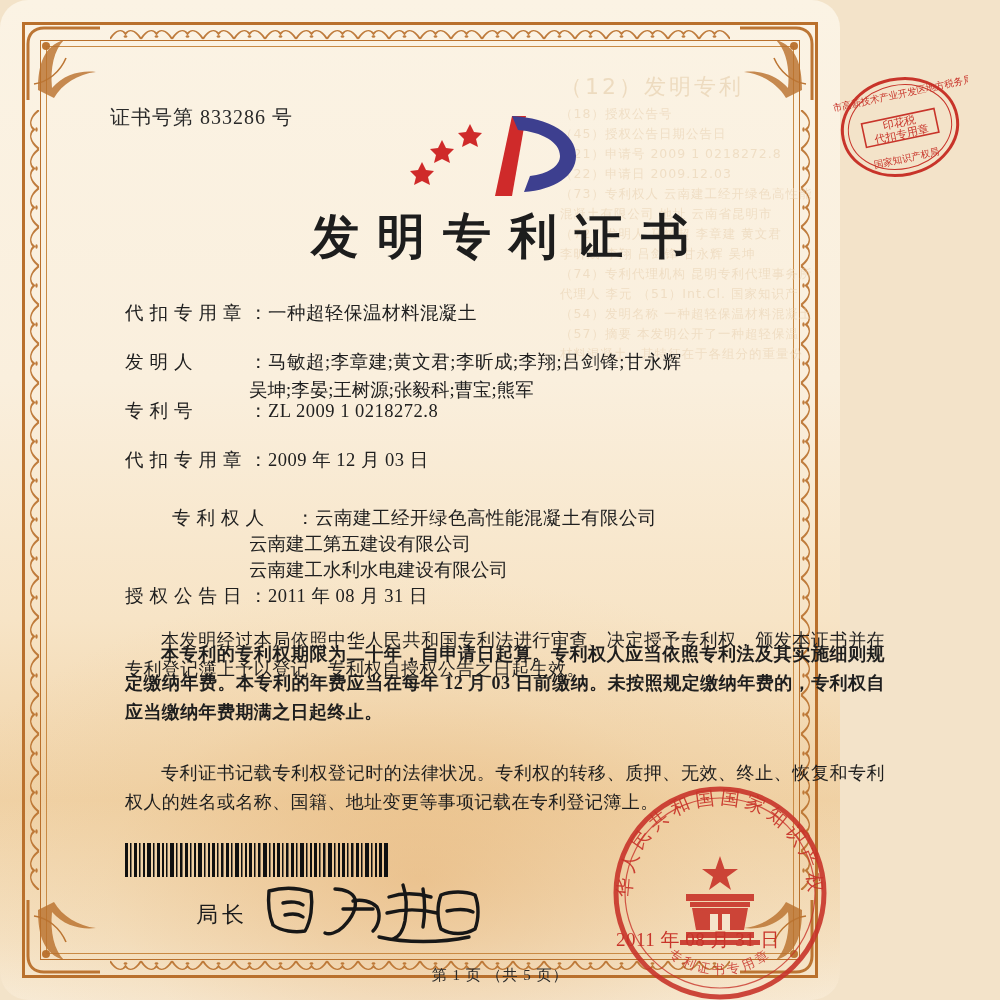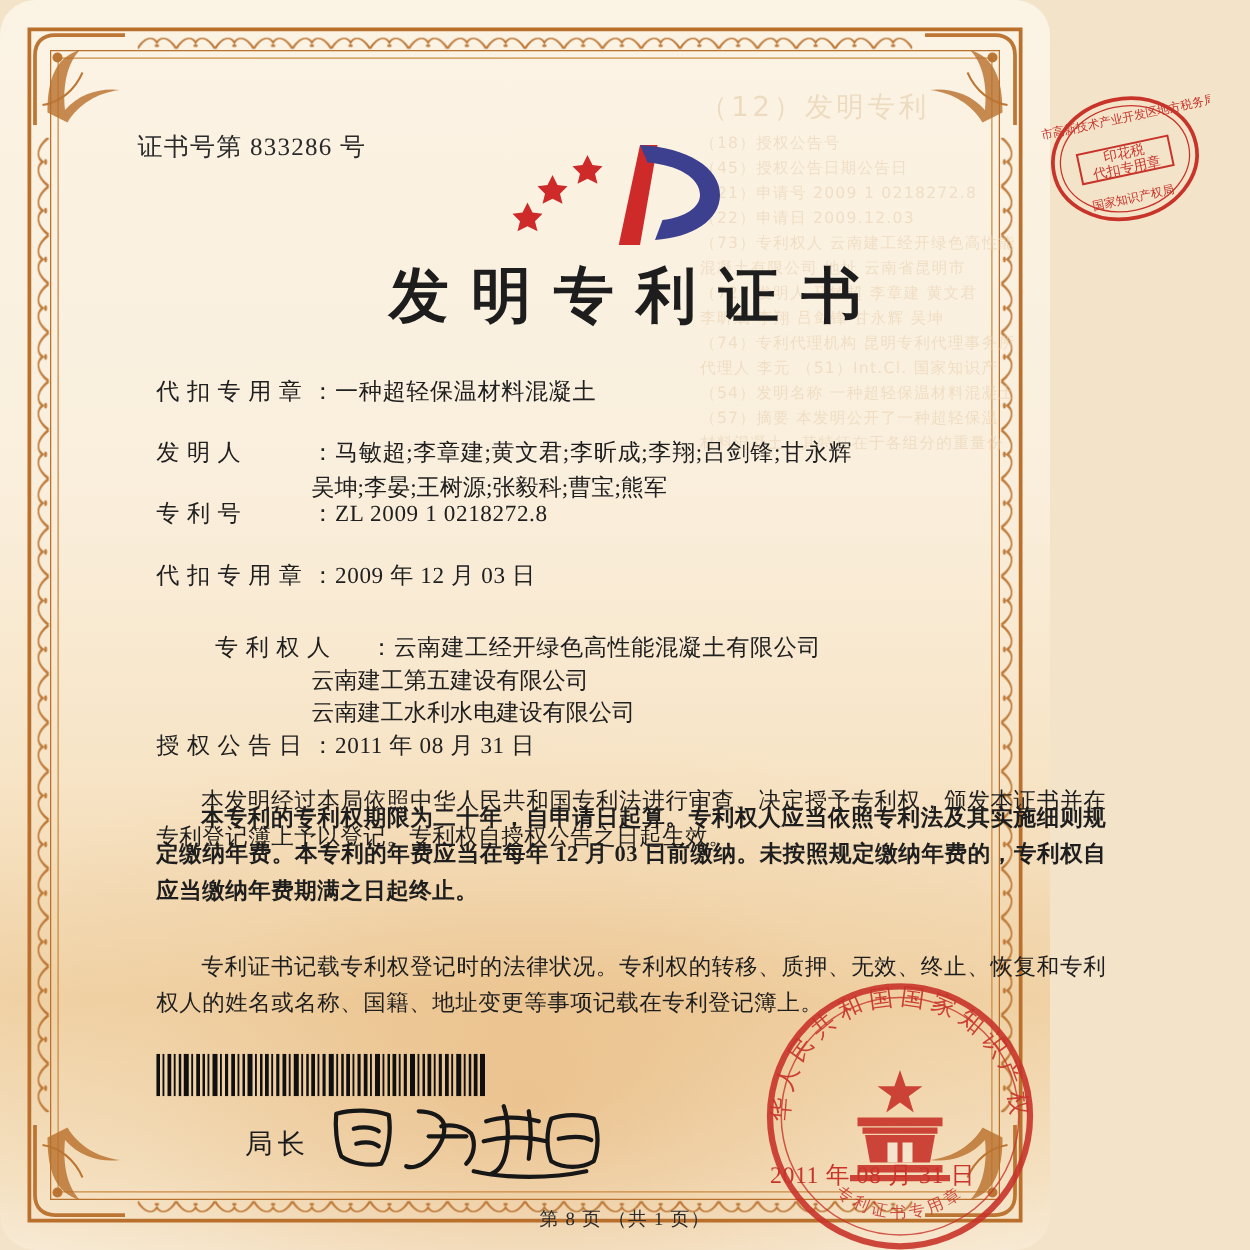--- a/index.html
+++ b/index.html
@@ -342,21 +342,21 @@
           <path d="M134,22 C146,18 162,18 176,22"></path>
           <path d="M132,38 C148,34 166,34 182,38"></path>
           <path d="M168,14 C170,26 170,40 168,52"></path>
           <path d="M186,20 C196,16 210,16 220,20 C224,30 224,44 220,54 C210,60 196,60 186,54 C182,44 182,30 186,20 Z"></path>
           <path d="M192,36 C202,34 212,34 218,37"></path>
           <path d="M124,62 C150,68 186,68 214,62"></path>
         </g>
       </svg>
     </div>
 
-    <div class="footer">第 8 页 （共 1 页）</div>
+    <div class="footer">第 1 页 （共 5 页）</div>
 
     <div class="seal-top">
       <svg viewBox="0 0 135 115">
         <g transform="rotate(-12 67 57)">
           <ellipse cx="67" cy="57" rx="58" ry="48" fill="none" stroke="#c8342a" stroke-width="3"></ellipse>
           <ellipse cx="67" cy="57" rx="52" ry="42" fill="none" stroke="#c8342a" stroke-width="1"></ellipse>
           <rect x="30" y="46" width="74" height="24" fill="none" stroke="#c8342a" stroke-width="1.6"></rect>
           <text x="67" y="56" text-anchor="middle" font-size="11" fill="#c8342a" font-family="'DejaVu Sans',sans-serif">印花税</text>
           <text x="67" y="68" text-anchor="middle" font-size="11" fill="#c8342a" font-family="'DejaVu Sans',sans-serif">代扣专用章</text>
           <text x="67" y="28" text-anchor="middle" font-size="9.5" fill="#c8342a" font-family="'DejaVu Sans',sans-serif">昆明市高新技术产业开发区地方税务局</text>

